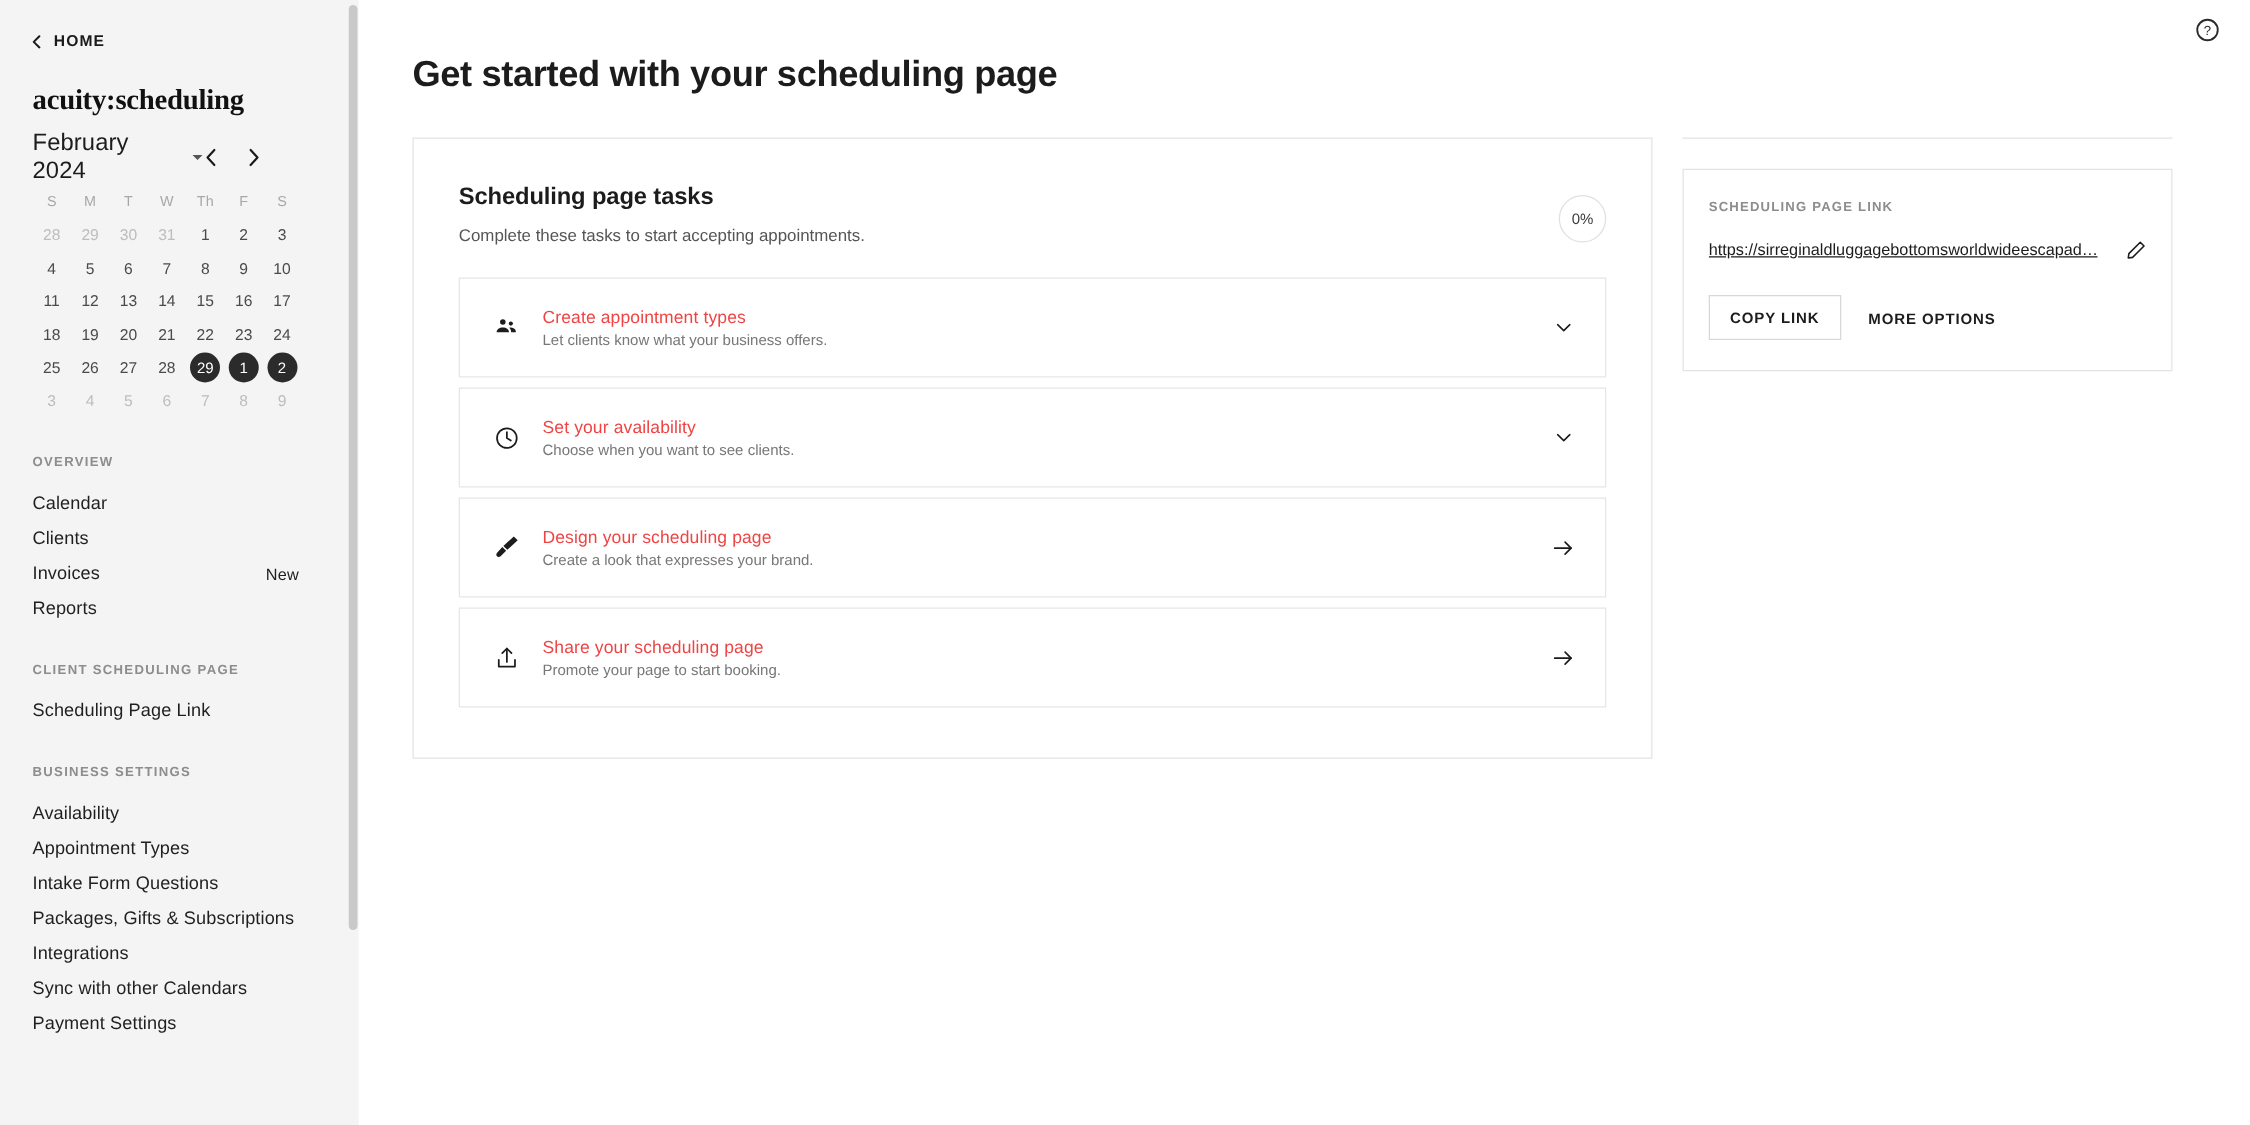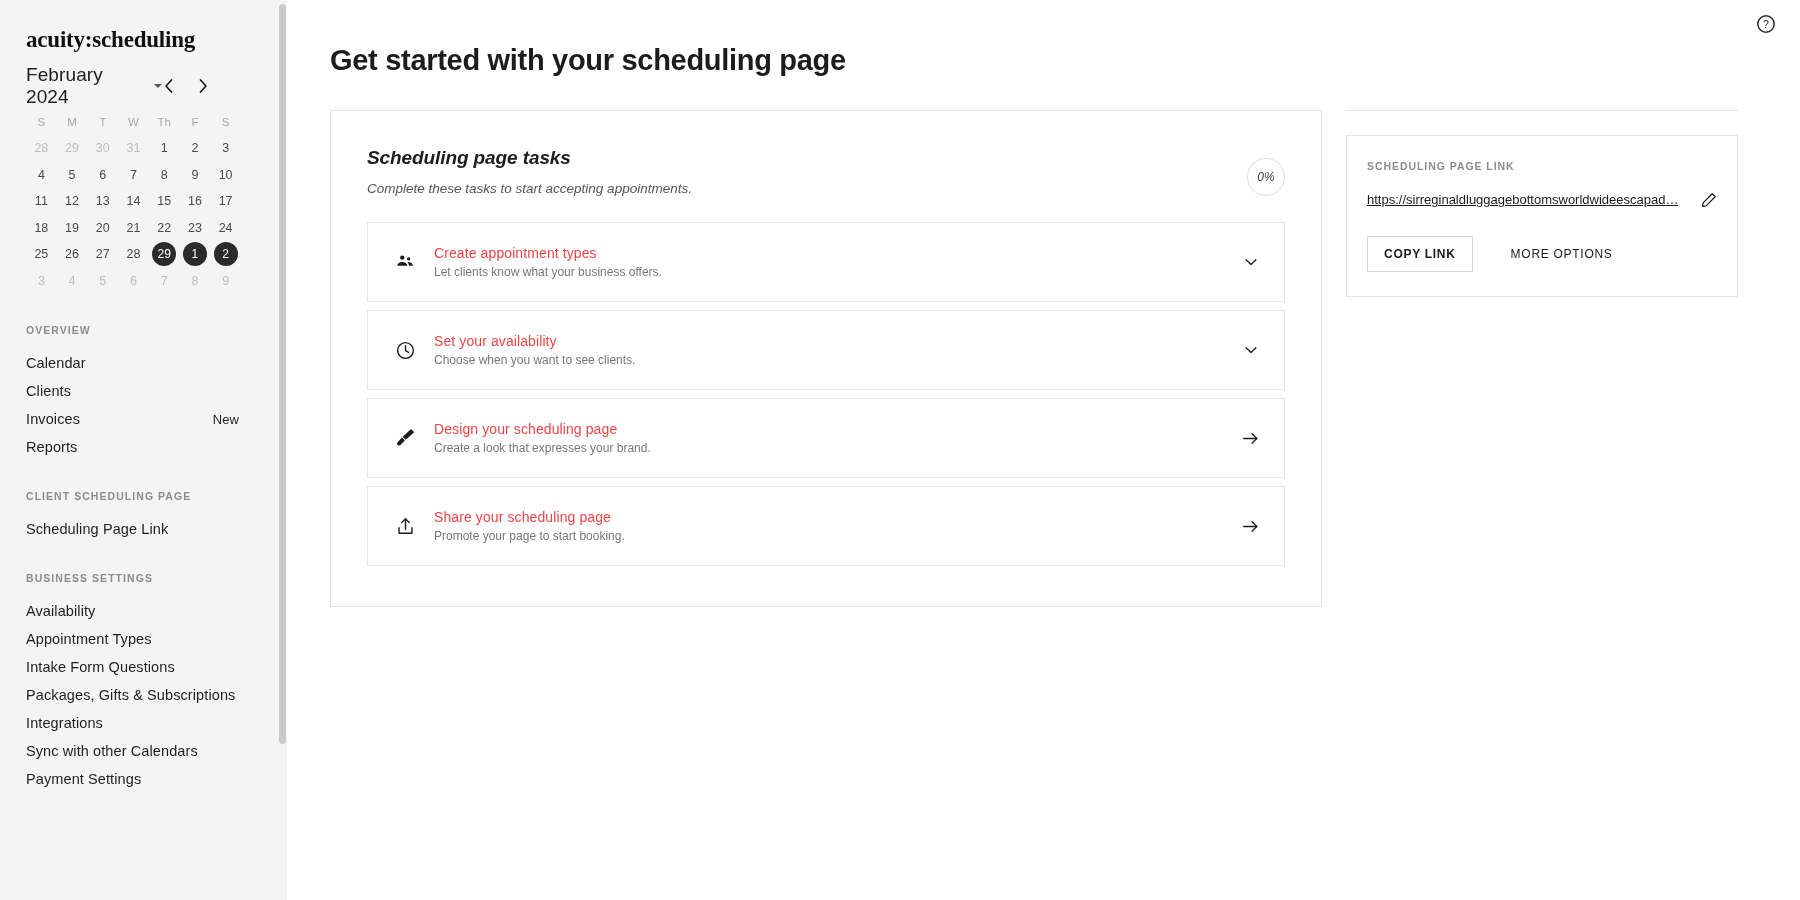--- a/index.html
+++ b/index.html
@@ -112,21 +112,21 @@
     letter-spacing: -0.3px; line-height: 1.25;
   }
 
   .content { display: flex; padding: 32px 0 0 43px; gap: 0; }
 
   
   .card {
     width: 992px; background: #fff;
     border: 1px solid #e3e3e3; padding: 36px 36px 32px 36px;
   }
-  .card-top { display: flex; align-items: flex-end; font-style: italic; }
+  .card-top { display: flex; align-items: center; }
   .card-h {
     font-size: 19px; font-weight: 700; color: #1c1c1c; letter-spacing: -0.1px;
   }
   .card-sub {
     font-size: 13.5px; color: #555; margin-top: 12px;
   }
   .progress {
     margin-left: auto; width: 38px; height: 38px; border-radius: 50%;
     border: 1.5px solid #e0e0e0; display: flex;
     align-items: center; justify-content: center;
@@ -157,41 +157,49 @@
   }
   .link-label {
     font-size: 10.5px; font-weight: 700; letter-spacing: .09em; color: #8d8d8d;
   }
   .link-row { display: flex; align-items: flex-start; margin-top: 20px; }
   .link-url {
     font-size: 13px; color: #1c1c1c; text-decoration: underline;
     white-space: nowrap; overflow: hidden; max-width: 320px; cursor: pointer;
   }
   .pencil { margin-left: auto; width: 16px; height: 16px; cursor:pointer; }
-  .btn-row { display: flex; align-items: center; margin-top: 28px; gap: 22px;}
+  .btn-row { display: flex; align-items: flex-end; margin-top: 28px; gap: 6px;}
   .btn-outline {
     border: 1px solid #d8d8d8; background: #fff;
     font-size: 12px; font-weight: 700; letter-spacing: .06em;
     color: #1c1c1c; padding: 10px 16px; cursor: pointer;
     font-family: "Liberation Sans", sans-serif;
   }
   .btn-text {
     background: none; border: none;
-    font-size: 12px; font-weight: 400; letter-spacing: .06em;
+    font-size: 12px; font-weight: 700; letter-spacing: .06em;
     color: #1c1c1c; padding: 10px 16px; cursor: pointer;
     font-family: "Liberation Sans", sans-serif;
   }
 </style>
 </head>
 <body>
 
 <div class="app">
 
   <aside class="sidebar">
 
+    <div class="home-link">
+      <span class="home-chev">
+        <svg width="11" height="11" viewBox="0 0 11 11">
+            <path d="M7.5 1 L3 5.5 L7.5 10" fill="none" stroke="#1a1a1a" stroke-width="1.6" stroke-linecap="round" stroke-linejoin="round"></path>
+          </svg>
+      </span>
+      <span class="home-label">HOME</span>
+    </div>
 
     <div class="brand">acuity:scheduling</div>
 
     <div class="cal">
       <div class="cal-head">
         <span class="cal-month">February 2024</span>
         <span class="cal-caret"></span>
         <span class="cal-navs">
           <span class="cal-nav">
             <svg width="14" height="16" viewBox="0 0 14 16">

